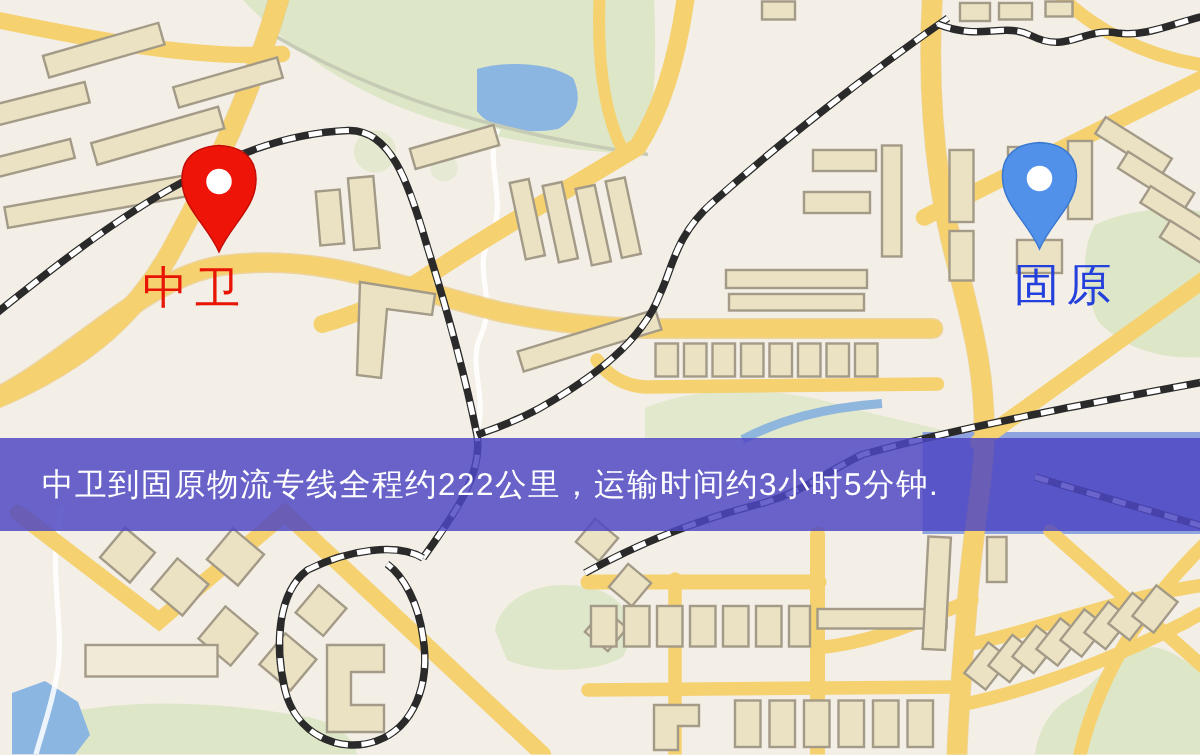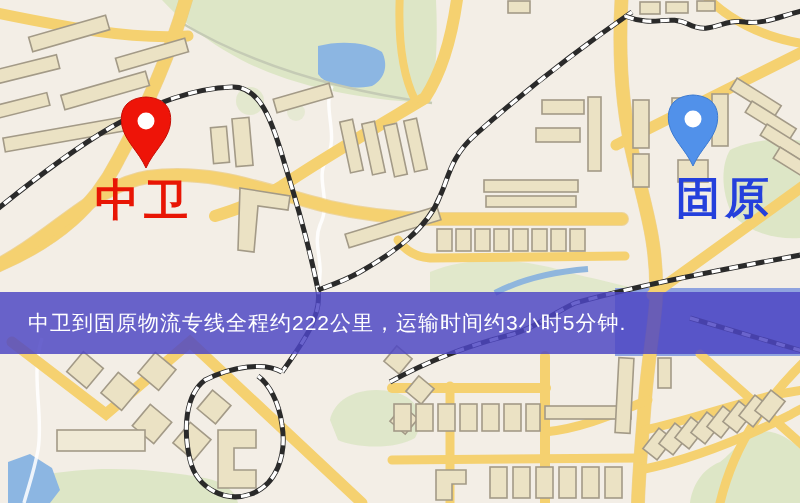--- a/index.html
+++ b/index.html
@@ -18,21 +18,21 @@
   .bld-light{fill:#f0ead6;stroke:var(--building-stroke);stroke-width:1.6;}
   .green{fill:var(--park-green);}
   .water{fill:var(--water-blue);}
   .stream-white{fill:none;stroke:#ffffff;stroke-width:3.5;opacity:.85;}
   .stream-gray{fill:none;stroke:#c5cbb5;stroke-width:2.5;fill:none;}
   .pin-red{fill:var(--pin-red);}
   .pin-blue{fill:var(--pin-blue);}
   .pin-hole{fill:#ffffff;}
 
   .city-label{
-    position:absolute;font-weight:700;font-size:44px;line-height:1;
+    position:absolute;font-weight:400;font-size:30px;line-height:1;
     letter-spacing:5px;white-space:nowrap;user-select:none;
   }
   .label-origin{left:95px;top:178px;color:var(--label-red);}
   .label-dest{left:676px;top:176px;color:var(--label-blue);}
 
   .banner{
     position:absolute;left:0;top:292px;width:800px;height:62px;
     background:var(--banner-bg);
     display:flex;align-items:center;
     color:#ffffff;font-size:21px;letter-spacing:1px;

